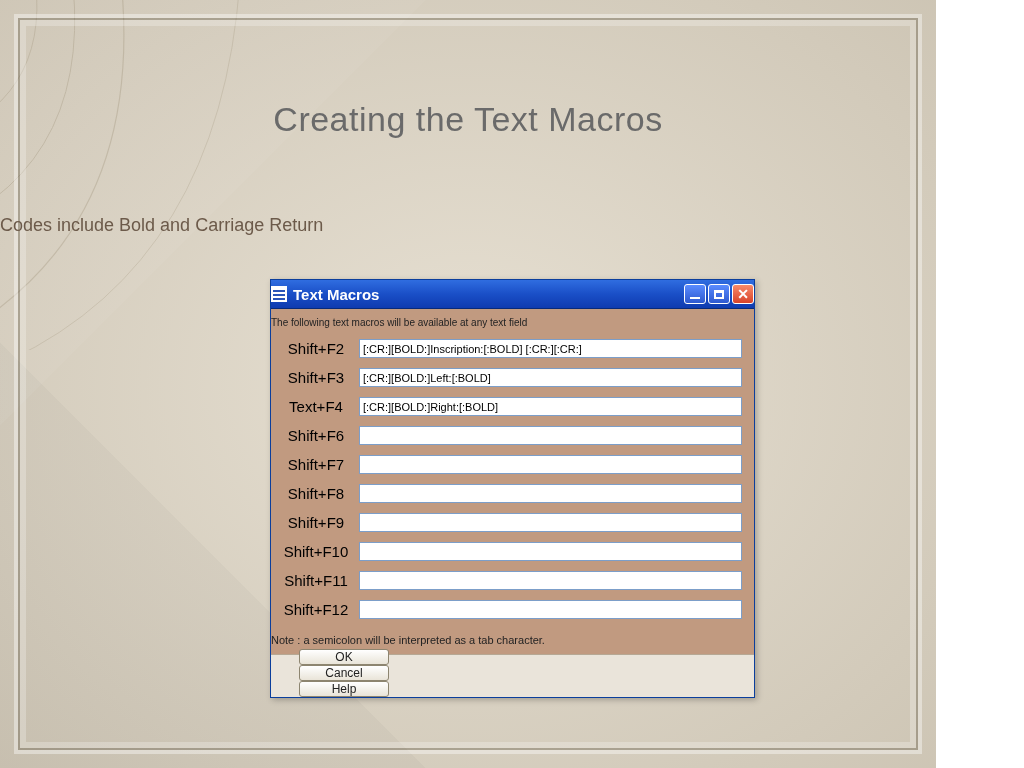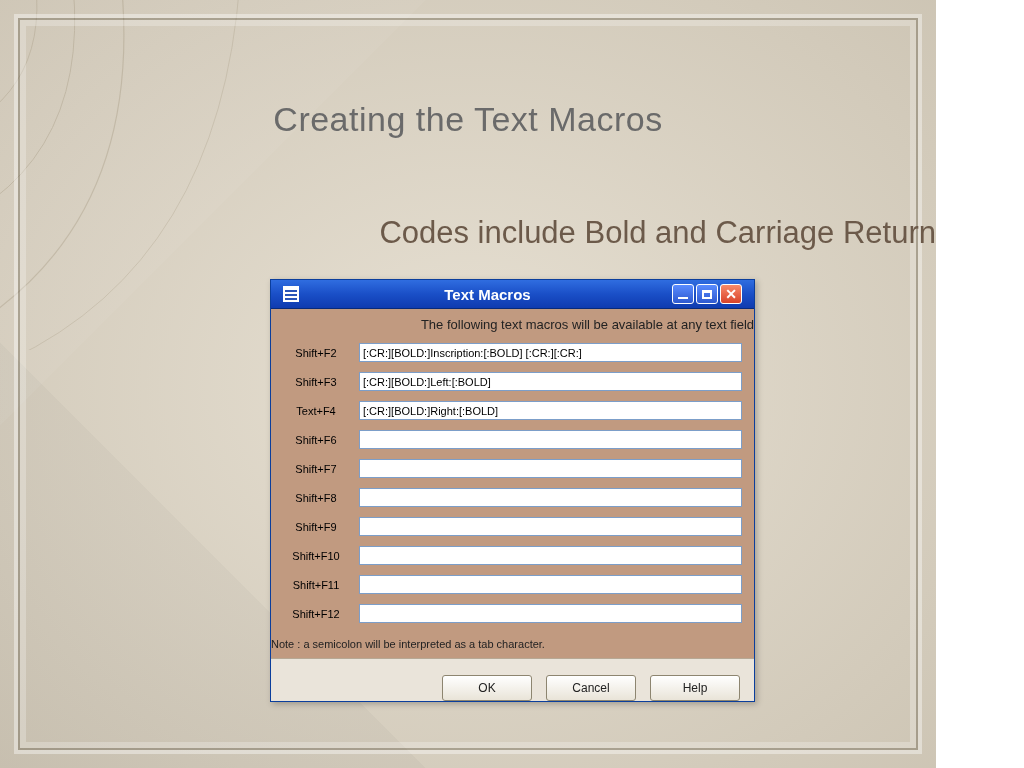--- a/index.html
+++ b/index.html
@@ -42,45 +42,44 @@
     text-align: center;
     font-size: 34px;
     color: #6a6a6a;
     font-family: Arial, sans-serif;
     letter-spacing: 0.5px;
   }
   .slide-subtitle {
     position: absolute;
     top: 215px;
     left: 0; right: 0;
-    text-align: right;
-    font-size: 31px;
+    text-align: left;
+    font-size: 18px;
     color: #6c5a4a;
     font-family: Arial, sans-serif;
   }
   .dialog {
     position: absolute;
     left: 270px;
     top: 279px;
     width: 483px;
     background: #c19a80;
     border: 1px solid #0b3e9c;
     box-shadow: 2px 2px 6px rgba(0,0,0,0.25);
   }
   .titlebar {
     height: 28px;
     background: linear-gradient(to bottom, #2f6de0 0%, #1a4fc7 50%, #0f3bb0 100%);
     display: flex;
     align-items: center;
     color: #fff;
     font-weight: bold;
     font-size: 15px;
-    padding: 0 12px;
+    padding: 0 0;
     border-bottom: 1px solid #082a7a;
-    text-align: center;
   }
   .titlebar .sys-icon {
     width: 16px; height: 16px;
     margin-right: 6px;
     background: #fff;
     display: inline-block;
     position: relative;
   }
   .titlebar .sys-icon::after {
     content: "";
@@ -113,34 +112,34 @@
     width: 10px; height: 2px; background: #fff; margin-top: 8px;
   }
   .winbtn .max-g {
     width: 10px; height: 9px; border: 2px solid #fff; box-sizing: border-box;
     border-top-width: 3px;
   }
   .dialog-body {
     padding: 0;
   }
   .intro {
-    text-align: right;
-    font-size: 13px;
+    text-align: left;
+    font-size: 10px;
     color: #222;
     padding: 8px 0 6px;
   }
   .macro-row {
     display: flex;
     align-items: center;
     height: 29px;
   }
   .macro-label {
     width: 86px;
     text-align: center;
-    font-size: 11px;
+    font-size: 15px;
     color: #000;
     padding-left: 2px;
   }
   .macro-input {
     flex: 1;
     margin-right: 12px;
   }
   .macro-input input {
     width: 100%;
     height: 19px;
@@ -156,23 +155,24 @@
     text-align: left;
     font-size: 11px;
     color: #222;
     padding: 10px 0 8px;
   }
   .button-bar {
     background: #eae4da;
     border-top: 1px solid #b7a894;
     height: 42px;
     display: flex;
-    align-items: flex-end;
+    align-items: flex-start;
     justify-content: flex-end;
     padding: 0 14px;
+    flex-direction: column;
   }
   .dlg-btn {
     width: 88px;
     height: 24px;
     margin-left: 14px;
     background: linear-gradient(to bottom, #ffffff, #e9e4d8);
     border: 1px solid #8d8570;
     border-radius: 3px;
     font-size: 12px;
     font-family: Verdana, Arial, sans-serif;

